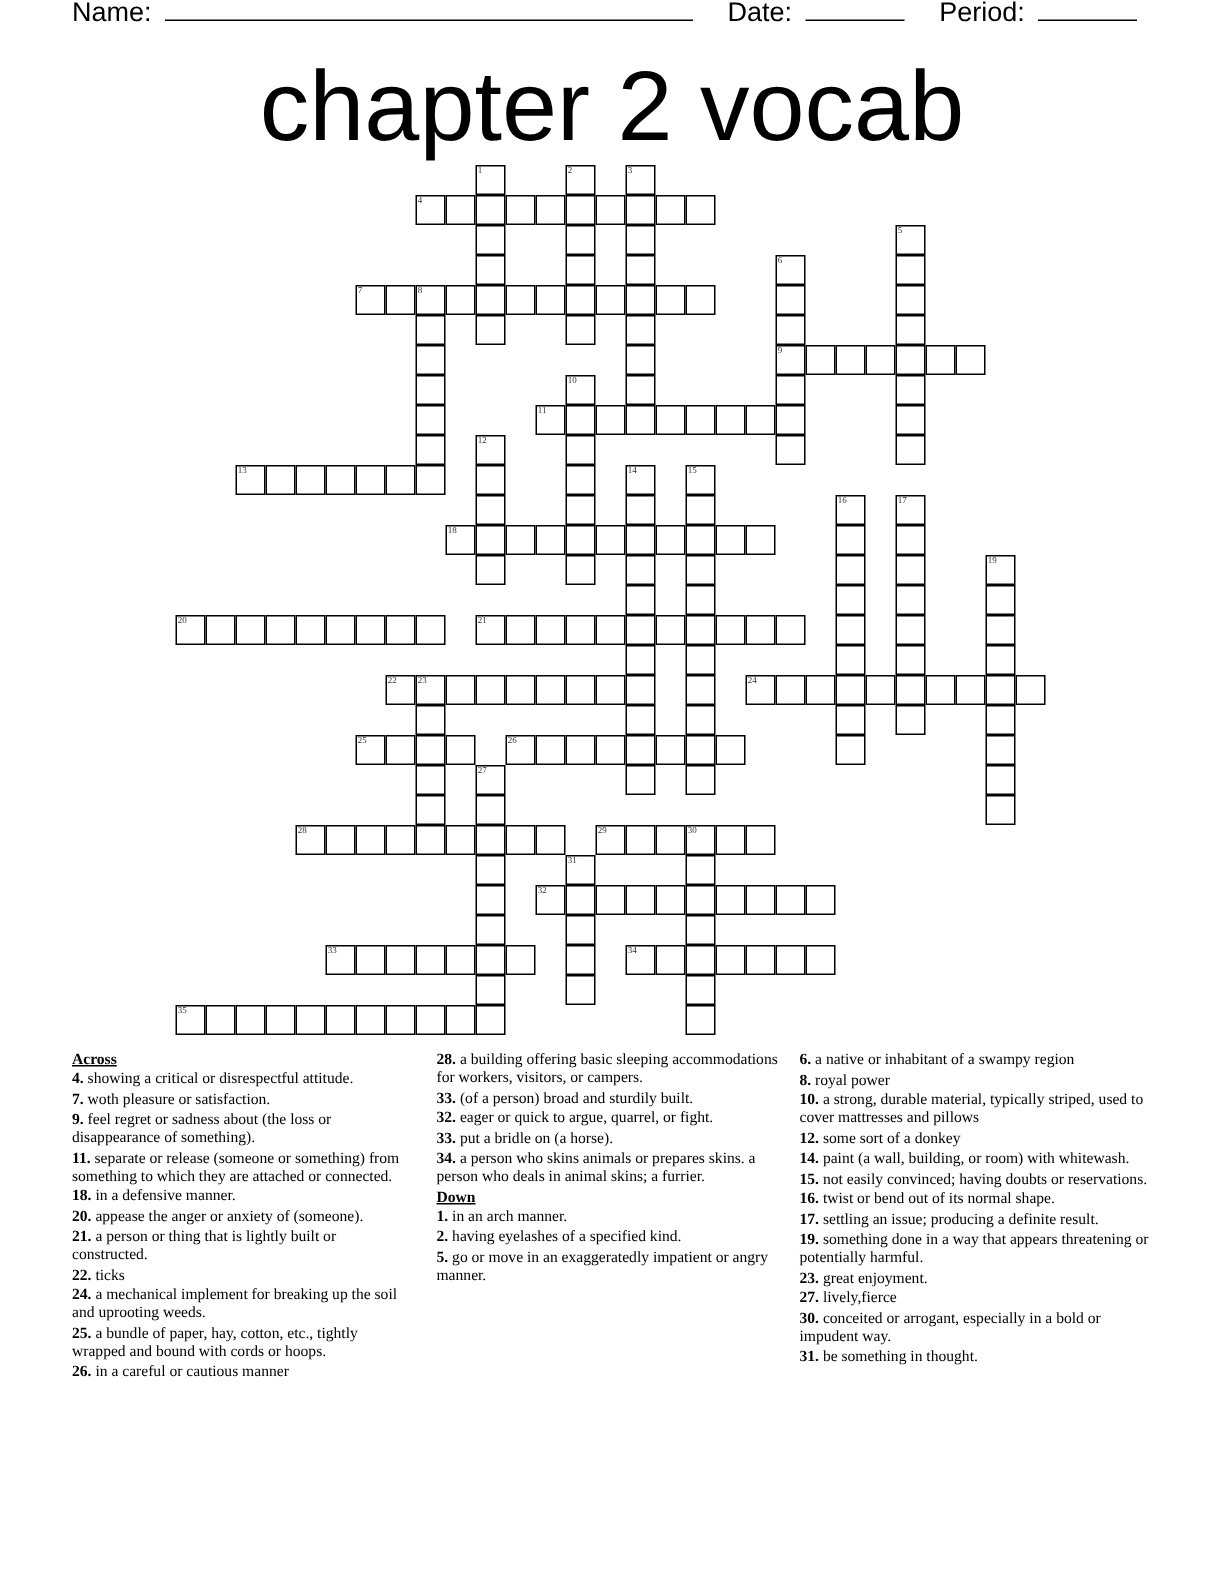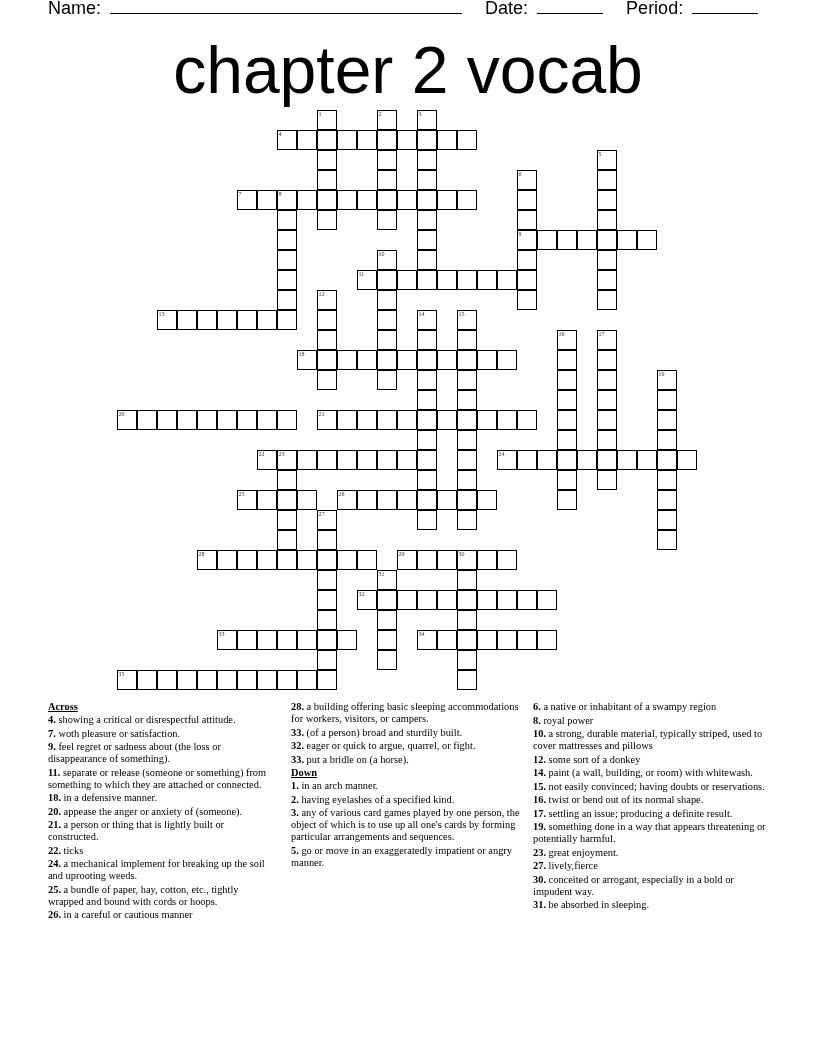--- a/index.html
+++ b/index.html
@@ -369,34 +369,34 @@
       <div class="clue"><b>22.</b><span> ticks</span></div>
       <div class="clue"><b>24.</b><span> a mechanical implement for breaking up the soil and uprooting weeds.</span></div>
       <div class="clue"><b>25.</b><span> a bundle of paper, hay, cotton, etc., tightly wrapped and bound with cords or hoops.</span></div>
       <div class="clue"><b>26.</b><span> in a careful or cautious manner</span></div>
     </div>
   <div class="col" id="col2" style="left:291px;width:232px;">
       <div class="clue"><b>28.</b><span> a building offering basic sleeping accommodations for workers, visitors, or campers.</span></div>
       <div class="clue"><b>33.</b><span> (of a person) broad and sturdily built.</span></div>
       <div class="clue"><b>32.</b><span> eager or quick to argue, quarrel, or fight.</span></div>
       <div class="clue"><b>33.</b><span> put a bridle on (a horse).</span></div>
+      <div class="clue"><b>34.</b><span> a person who skins animals or prepares skins. a person who deals in animal skins; a furrier.</span></div>
       <div class="section-head">Down</div>
       <div class="clue"><b>1.</b><span> in an arch manner.</span></div>
       <div class="clue"><b>2.</b><span> having eyelashes of a specified kind.</span></div>
-      <div class="clue"><b>3.</b><span> any of various card games played by one person, the object of which is to use up all one's cards by forming particular arrangements and sequences.</span></div>
       <div class="clue"><b>5.</b><span> go or move in an exaggeratedly impatient or angry manner.</span></div>
     </div>
   <div class="col" id="col3" style="left:533px;width:236px;">
       <div class="clue"><b>6.</b><span> a native or inhabitant of a swampy region</span></div>
       <div class="clue"><b>8.</b><span> royal power</span></div>
       <div class="clue"><b>10.</b><span> a strong, durable material, typically striped, used to cover mattresses and pillows</span></div>
       <div class="clue"><b>12.</b><span> some sort of a donkey</span></div>
       <div class="clue"><b>14.</b><span> paint (a wall, building, or room) with whitewash.</span></div>
       <div class="clue"><b>15.</b><span> not easily convinced; having doubts or reservations.</span></div>
       <div class="clue"><b>16.</b><span> twist or bend out of its normal shape.</span></div>
       <div class="clue"><b>17.</b><span> settling an issue; producing a definite result.</span></div>
       <div class="clue"><b>19.</b><span> something done in a way that appears threatening or potentially harmful.</span></div>
       <div class="clue"><b>23.</b><span> great enjoyment.</span></div>
       <div class="clue"><b>27.</b><span> lively,fierce</span></div>
       <div class="clue"><b>30.</b><span> conceited or arrogant, especially in a bold or impudent way.</span></div>
-      <div class="clue"><b>31.</b><span> be absorbed in sleeping.</span></div>
+      <div class="clue"><b>31.</b><span> be something in thought.</span></div>
     </div>
 </div>
 
 </body></html>

